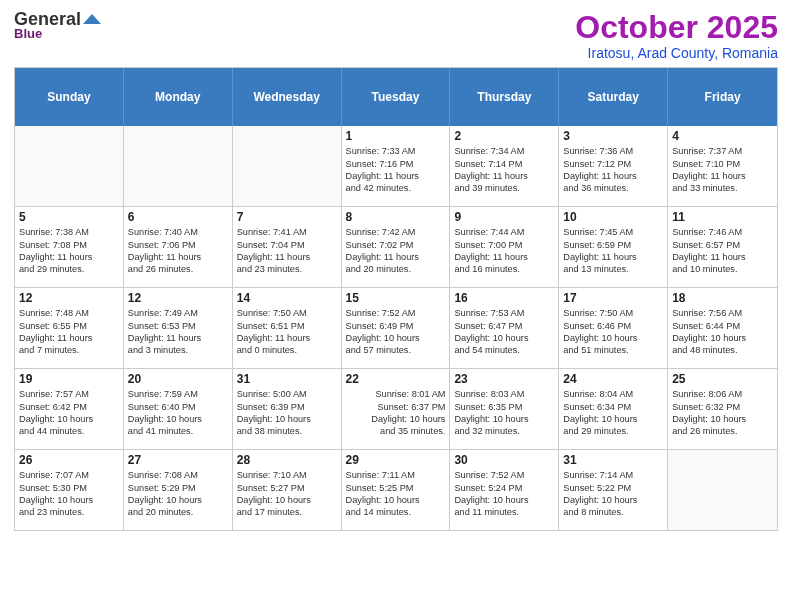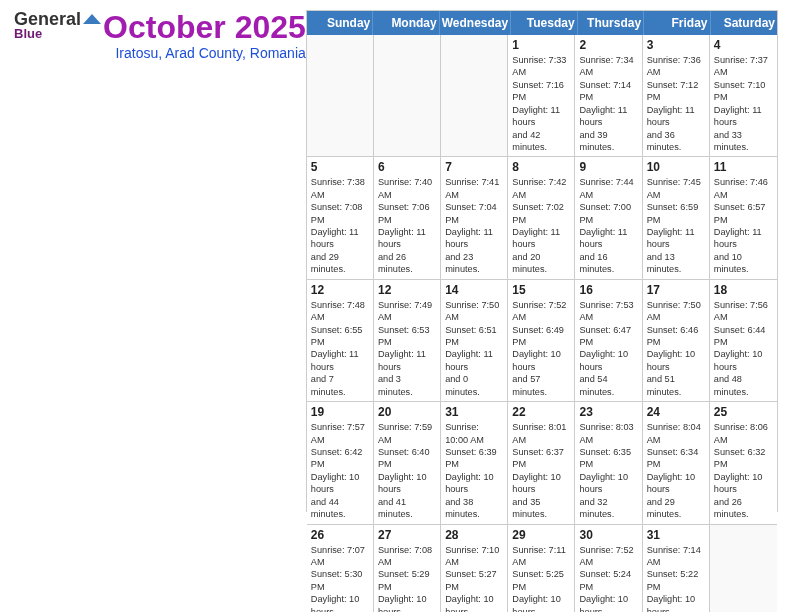--- a/index.html
+++ b/index.html
@@ -8,21 +8,21 @@
       background: #fff;
       width: 792px;
       height: 612px;
       overflow: hidden;
     }
     .container {
       width: 792px;
       height: 520px;
       padding: 10px 14px 8px 14px;
       display: flex;
-      flex-direction: row;
+      flex-direction: column;
     }
     .header {
       display: flex;
       justify-content: space-between;
       align-items: flex-start;
       margin-bottom: 6px;
     }
     .logo {
       display: flex;
       flex-direction: column;
@@ -61,22 +61,22 @@
     }
     .cal-header {
       display: grid;
       grid-template-columns: repeat(7, 1fr);
       background: #3a7abf;
     }
     .cal-header-cell {
       color: #fff;
       font-size: 12px;
       font-weight: bold;
-      text-align: right;
-      padding: 5px 2px;
+      text-align: center;
+      padding: 22px 2px;
       border-right: 1px solid #5a95d0;
     }
     .cal-header-cell:last-child {
       border-right: none;
     }
     .cal-body {
       display: flex;
       flex-direction: column;
       flex: 1;
     }
@@ -136,22 +136,22 @@
     </div>
   </div>
 
   <div class="calendar">
     <div class="cal-header">
     <div class="cal-header-cell">Sunday</div>
         <div class="cal-header-cell">Monday</div>
         <div class="cal-header-cell">Wednesday</div>
         <div class="cal-header-cell">Tuesday</div>
         <div class="cal-header-cell">Thursday</div>
+        <div class="cal-header-cell">Saturday</div>
         <div class="cal-header-cell">Friday</div>
-        <div class="cal-header-cell">Saturday</div>
       </div>
     <div class="cal-body">
     <div class="cal-row">
           <div class="cal-cell empty"></div>
           <div class="cal-cell empty"></div>
           <div class="cal-cell empty"></div>
           <div class="cal-cell">
             <div class="day-number">1</div>
             <div class="cell-text" style="white-space: pre-line;">Sunrise: 7:33 AM
 Sunset: 7:16 PM
@@ -292,28 +292,28 @@
           </div>
           <div class="cal-cell">
             <div class="day-number">20</div>
             <div class="cell-text" style="white-space: pre-line;">Sunrise: 7:59 AM
 Sunset: 6:40 PM
 Daylight: 10 hours
 and 41 minutes.</div>
           </div>
           <div class="cal-cell">
             <div class="day-number">31</div>
-            <div class="cell-text" style="white-space: pre-line;">Sunrise: 10:00 AM
+            <div class="cell-text" style="white-space: pre-line;">Sunrise: 5:00 AM
 Sunset: 6:39 PM
 Daylight: 10 hours
 and 38 minutes.</div>
           </div>
           <div class="cal-cell">
             <div class="day-number">22</div>
-            <div class="cell-text" style="white-space: pre-line;">Sunrise: 8:01 AM
+            <div class="cell-text" style="white-space: pre-line; text-align: right;">Sunrise: 8:01 AM
 Sunset: 6:37 PM
 Daylight: 10 hours
 and 35 minutes.</div>
           </div>
           <div class="cal-cell">
             <div class="day-number">23</div>
             <div class="cell-text" style="white-space: pre-line;">Sunrise: 8:03 AM
 Sunset: 6:35 PM
 Daylight: 10 hours
 and 32 minutes.</div>

